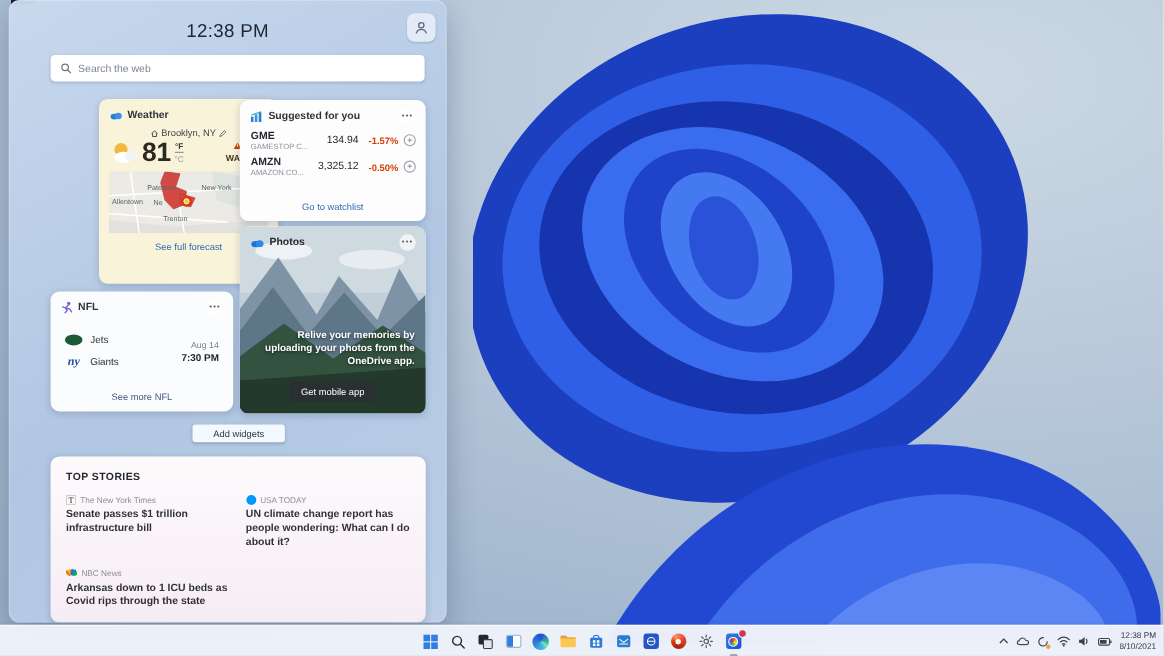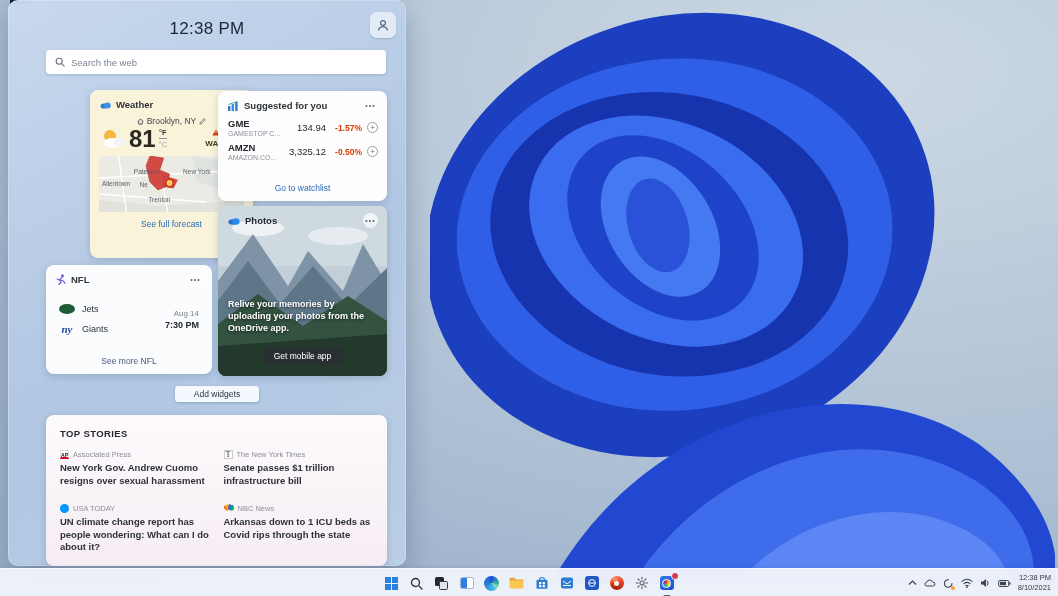--- a/index.html
+++ b/index.html
@@ -64,21 +64,21 @@
   .stock-chg { width:36px; text-align:right; font-size:8.5px; font-weight:bold; color:#d83b01; }
   .plus-btn { width:11px; height:11px; border:1px solid #9aa0a8; border-radius:50%; color:#6b7280;
     font-size:8px; line-height:9px; text-align:center; margin-left:5px; cursor:pointer; }
   .stocks-footer { position:absolute; bottom:8px; width:100%; text-align:center; font-size:8.5px; color:#2d6cb5; cursor:pointer; }
 
   
   .photos-card { left:210px; top:206px; width:169px; height:170px; overflow:hidden; }
   .photos-scene { position:absolute; inset:0; }
   .photos-head { position:absolute; top:0; left:0; right:0; display:flex; align-items:center; gap:5px; padding:7px 9px 0 10px; }
   .photos-title { font-size:9.5px; font-weight:bold; color:#23272d; flex:1; }
-  .photos-msg { position:absolute; left:10px; right:10px; bottom:42px; text-align:left;
+  .photos-msg { position:absolute; left:10px; right:10px; bottom:42px; text-align:right;
     font-size:9px; font-weight:bold; color:#fff; line-height:1.35; text-shadow:0 1px 3px rgba(0,0,0,.65); }
   .photos-btn { position:absolute; bottom:11px; left:50%; transform:translateX(-50%);
     background:rgba(44,46,52,.85); color:#fff; font-size:8.5px; padding:4px 11px; border-radius:3px; cursor:pointer; white-space:nowrap; }
 
   
   .nfl-card { left:38px; top:265px; width:166px; height:109px; background:#fbfcfe; }
   .nfl-body { display:flex; align-items:center; padding:12px 13px 0 13px; }
   .nfl-teams { flex:1; }
   .nfl-teamrow { display:flex; align-items:center; gap:7px; height:20px; }
   .nfl-teamname { font-size:9px; color:#2e3338; }
@@ -328,27 +328,20 @@
       <div class="nfl-footer">See more NFL</div>
     </div>
 
     <div class="add-widgets">Add widgets</div>
 
     <div class="card stories-card">
       <div class="stories-header">TOP STORIES</div>
       <div class="stories-grid">
         <div class="story">
           <div class="story-src">
-            <span class="src-ap">AP</span>
-            <span>Associated Press</span>
-          </div>
-          <div class="story-headline">New York Gov. Andrew Cuomo resigns over sexual harassment</div>
-        </div>
-        <div class="story">
-          <div class="story-src">
             <span class="src-nyt">T</span>
             <span>The New York Times</span>
           </div>
           <div class="story-headline">Senate passes $1 trillion infrastructure bill</div>
         </div>
         <div class="story">
           <div class="story-src">
             <span class="src-usat"></span>
             <span>USA TODAY</span>
           </div>

